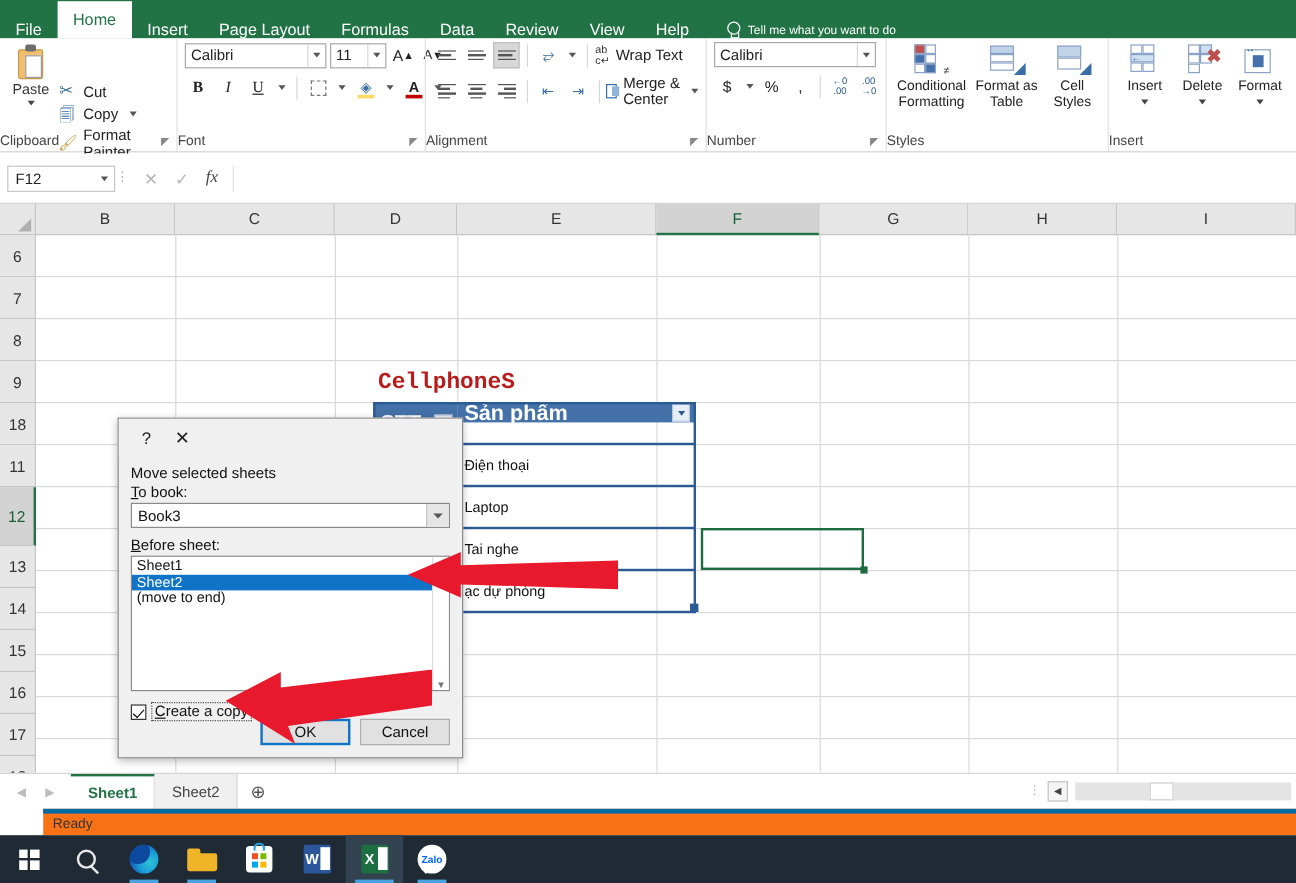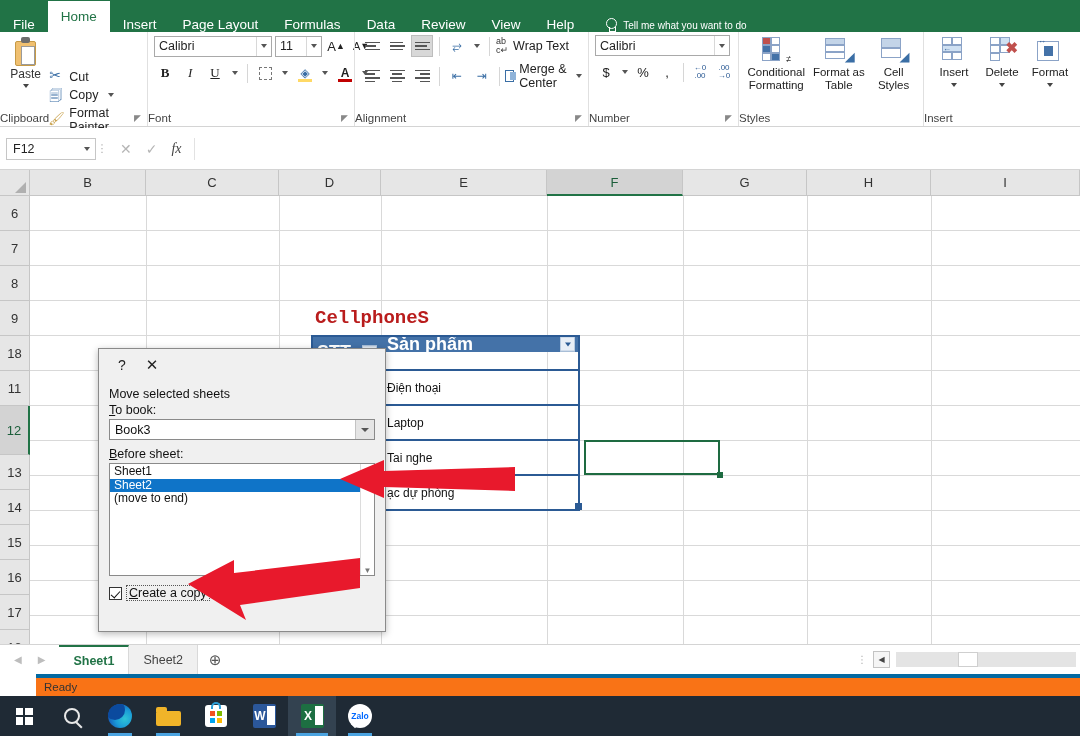--- a/index.html
+++ b/index.html
@@ -730,20 +730,24 @@
           <div class="sbarrow">▲</div>
           <div style="height:85px"></div>
           <div class="sbarrow">▼</div>
         </div>
       </div>
       <div class="chkrow">
         <span class="chkbox"></span>
         <span class="chklbl"><u>C</u>reate a copy</span>
       </div>
     </div>
+    <div class="dlg-btns">
+      <div class="dbtn focus">OK</div>
+      <div class="dbtn">Cancel</div>
+    </div>
   </div>
 
   <svg class="arrow" style="left:340px; top:458px; width:175px; height:42px;" viewBox="0 0 175 42">
     <polygon points="0,21 44,2 44,13 175,9 175,33 44,29 44,40" fill="#e8192c"></polygon>
   </svg>
   <svg class="arrow" style="left:188px; top:558px; width:172px; height:62px;" viewBox="0 0 172 62">
     <polygon points="0,26 46,2 46,15 172,0 172,30 52,47 58,62" fill="#e8192c"></polygon>
   </svg>
 
   <div class="sheetbar">

